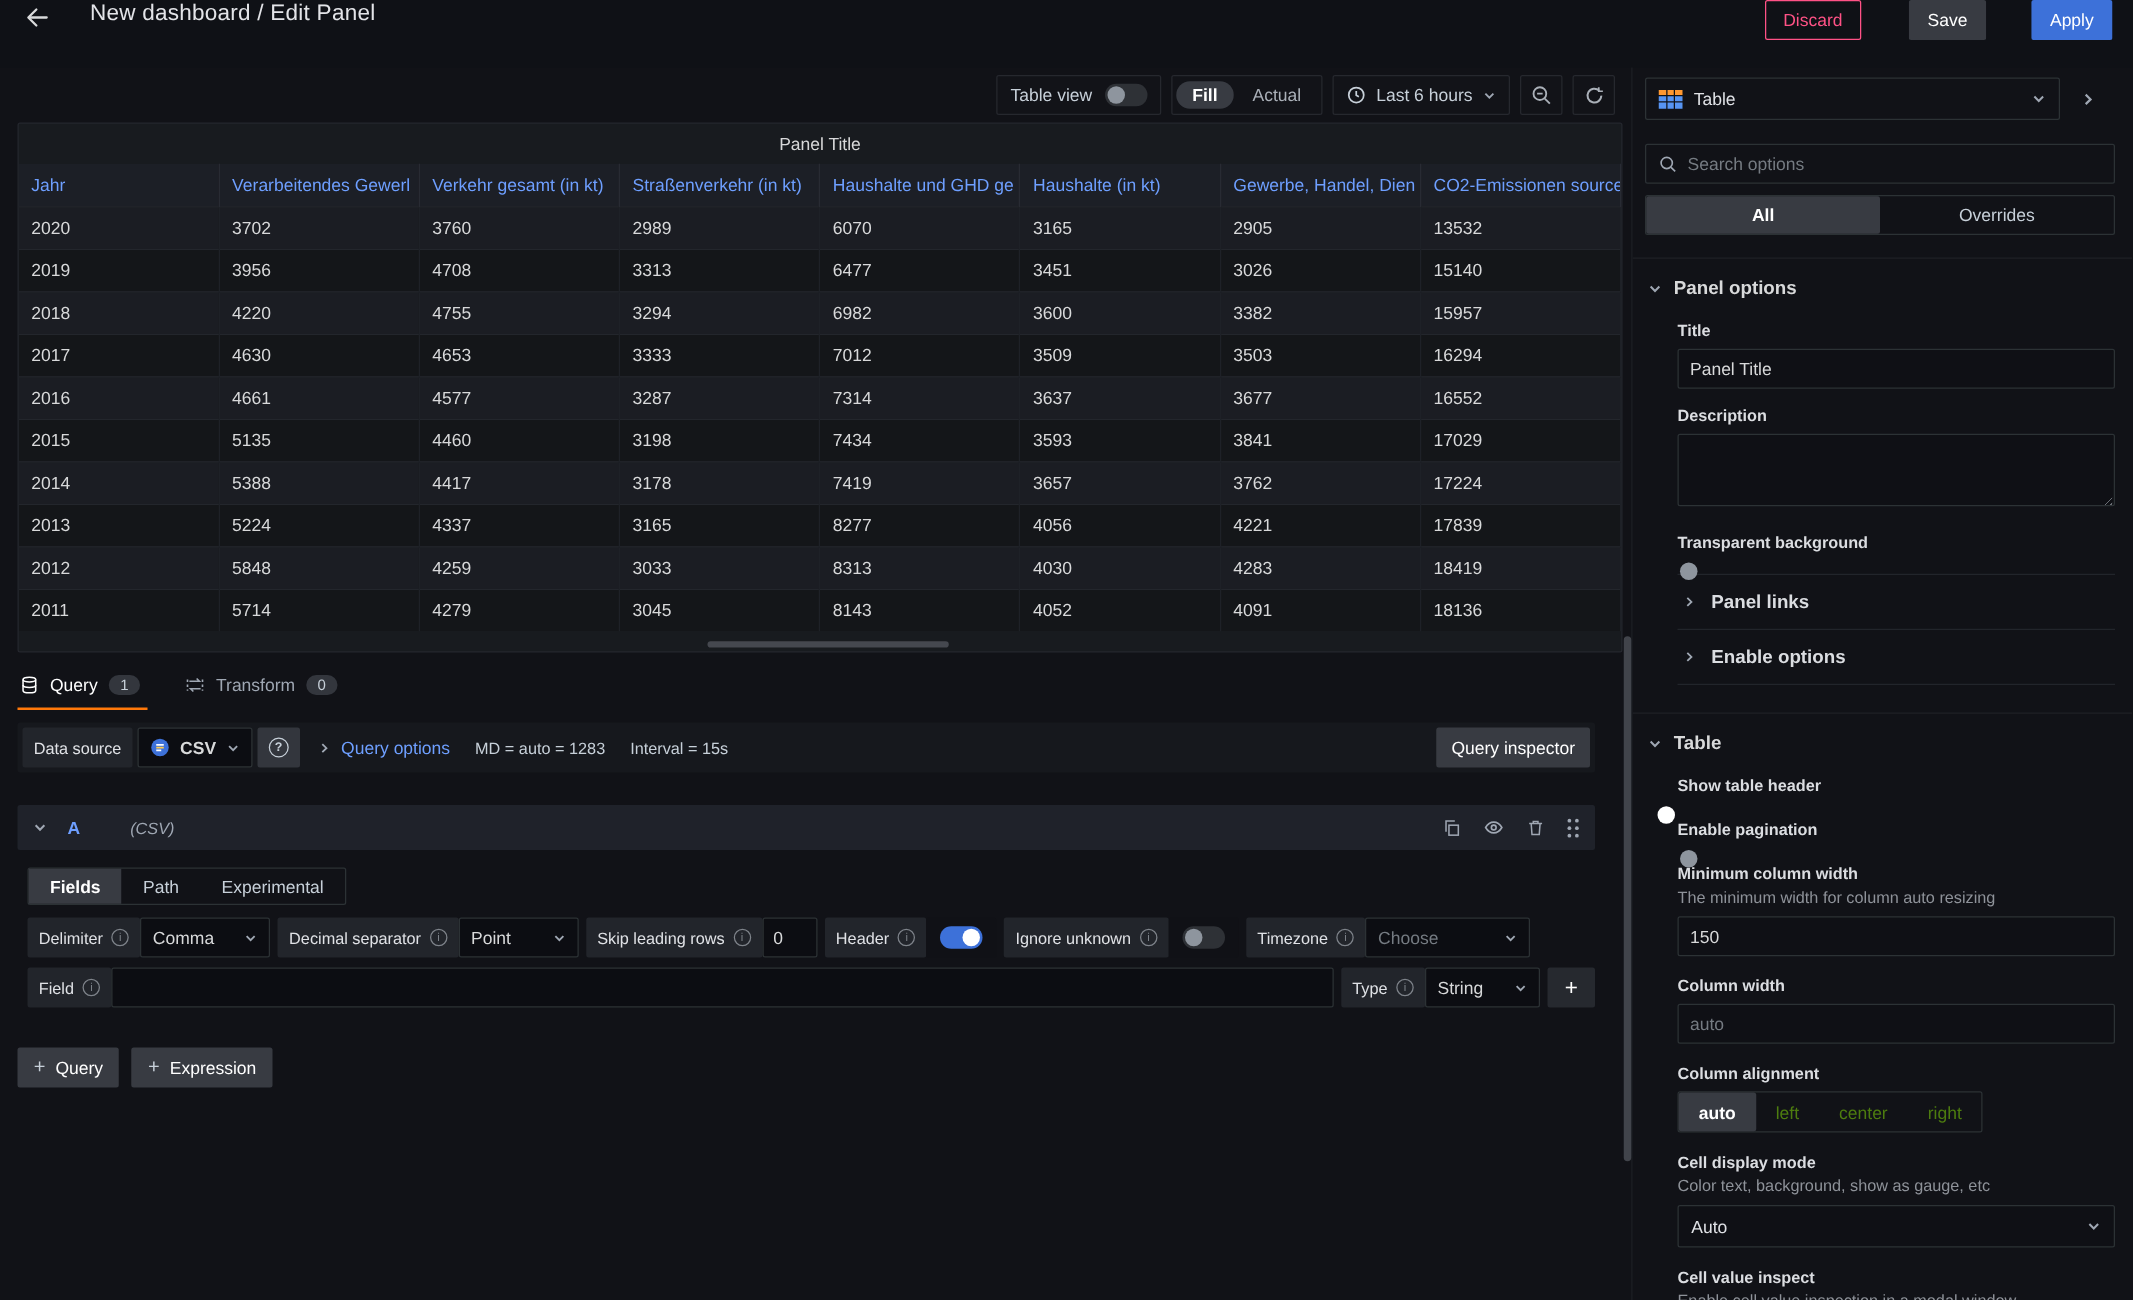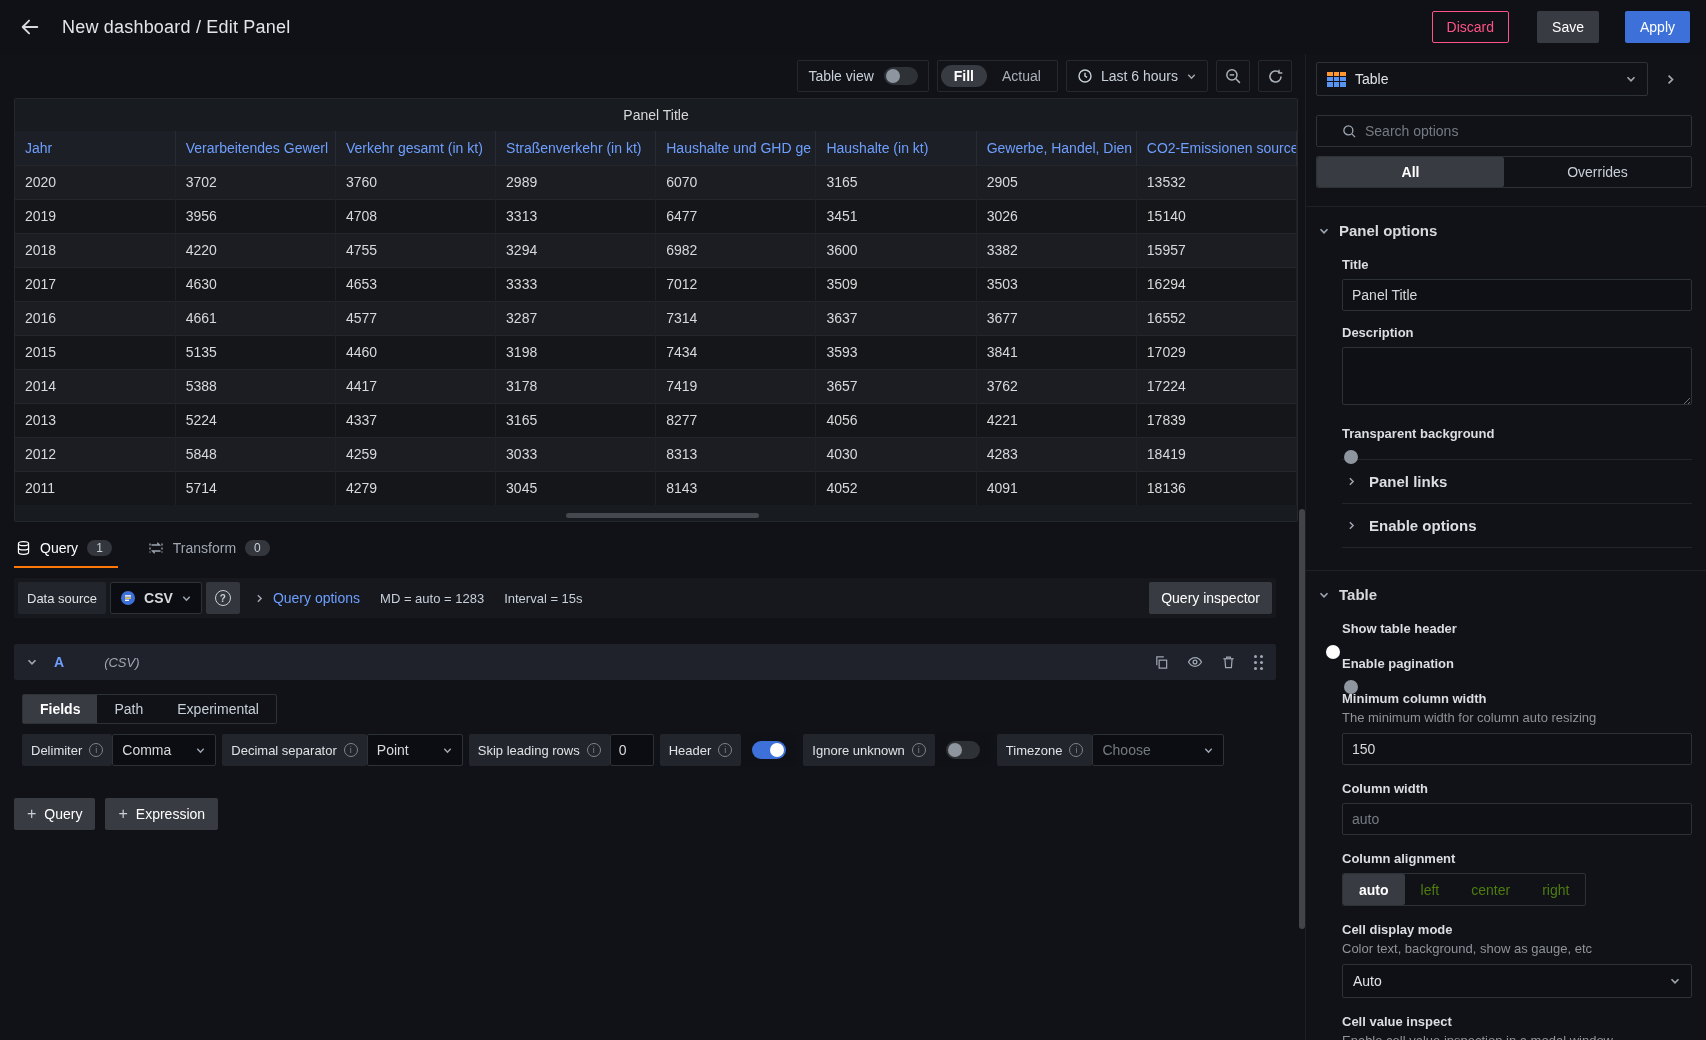--- a/index.html
+++ b/index.html
@@ -1,21 +1,21 @@
 <!DOCTYPE html>
 <html><head>
 <meta charset="utf-8">
 <style>
   * { margin:0; padding:0; box-sizing:border-box; }
   html,body { width:1706px; height:1040px; overflow:hidden; background:#111217; color:#d8d9da;
     font-family:"Liberation Sans","DejaVu Sans",sans-serif; font-size:14px; }
   svg { display:block; }
 
   
-  .topbar { height:54px; display:flex; align-items:center; padding:0 16px; gap:18px; background:#0f1116; }
+  .topbar { height:54px; display:flex; align-items:flex-start; padding:0 16px; gap:28px; background:#0f1116; }
   .back-btn { width:28px; height:28px; display:flex; align-items:center; justify-content:center; cursor:pointer; }
   .breadcrumb { font-size:18px; color:#e3e4e8; letter-spacing:.2px; }
   .topbar-spacer { flex:1; }
   .tb-btn { height:32px; border-radius:2px; padding:0 14px; font-size:14px; font-weight:500;
     display:inline-flex; align-items:center; justify-content:center; cursor:pointer; border:1px solid transparent; }
   .btn-discard { color:#ff5286; border-color:#ff5286; background:transparent; }
   .btn-save { background:#383b42; color:#fff; margin-left:10px; }
   .btn-apply { background:#3d71d9; color:#fff; margin-left:8px; }
 
   
@@ -113,21 +113,21 @@
   
   .viz-row { display:flex; align-items:center; }
   .viz-picker { flex:1; border:1px solid #2c3235; border-radius:2px; height:34px; display:flex; align-items:center; gap:9px; padding:0 10px; cursor:pointer; }
   .viz-picker .viz-name { font-weight:500; color:#e0e2e6; }
   .viz-picker .sp { flex:1; }
   .viz-collapse { width:44px; display:flex; justify-content:center; color:#9fa7b3; cursor:pointer; }
   .table-ico { width:19px; height:15px; display:grid; grid-template-rows:4px 1fr 1fr; grid-template-columns:1fr 1fr 1fr; gap:1px; }
   .table-ico i { background:#5794f2; }
   .table-ico i.hd { background:#ff9830; grid-column:span 1; }
 
-  .search-box { margin-top:19px; height:32px; border:1px solid #2c3235; border-radius:2px; display:flex; align-items:center; gap:8px; padding:0 25px; color:#757b82; }
+  .search-box { margin-top:19px; height:32px; border:1px solid #2c3235; border-radius:2px; display:flex; align-items:center; gap:8px; padding:0 10px; color:#757b82; }
   .search-box input { background:transparent; border:none; outline:none; color:#d8d9da; font-family:inherit; font-size:14px; flex:1; }
   .search-box input::placeholder { color:#757b82; }
 
   .ao-tabs { margin-top:9px; height:32px; border:1px solid #2c3235; border-radius:2px; display:flex; padding:0; }
   .ao-tab { flex:1; display:flex; align-items:center; justify-content:center; color:#c7d0d9; cursor:pointer; border-radius:2px; }
   .ao-tab.active { background:#383b42; color:#fff; font-weight:600; }
 
   .opt-section { margin:18px -14px 0 -10px; padding:0 14px 4px 10px; border-top:1px solid #1f2126; }
   .sec-head { display:flex; align-items:center; gap:9px; padding:15px 2px 4px 2px; cursor:pointer; color:#d8d9da; }
   .sec-head .sec-title { font-weight:600; font-size:15px; }
@@ -510,20 +510,47 @@
               <span class="dd-spacer"></span>
               <span class="chev">
                 <svg width="11" height="11" viewBox="0 0 12 12" fill="none" stroke="currentColor" stroke-width="1.6">
                   <path d="M2.5 4.2 6 7.8 9.5 4.2"></path>
                 </svg>
               </span>
             </div>
         </div>
       </div>
 
+      <div class="field-row">
+        <div class="fgroup" style="flex:1">
+          <span class="chip-label">
+              <span>Field</span>
+              <span class="info-icon"></span>
+            </span>
+          <input class="text-input field-input" value="" style="">
+        </div>
+        <div class="fgroup">
+          <span class="chip-label">
+              <span>Type</span>
+              <span class="info-icon"></span>
+            </span>
+          <div class="dd" style="width:92px">
+              <span class="dd-val">String</span>
+              <span class="dd-spacer"></span>
+              <span class="chev">
+                <svg width="11" height="11" viewBox="0 0 12 12" fill="none" stroke="currentColor" stroke-width="1.6">
+                  <path d="M2.5 4.2 6 7.8 9.5 4.2"></path>
+                </svg>
+              </span>
+            </div>
+        </div>
+        <span class="plus-btn">
+            <span class="plus-ico"></span>
+          </span>
+      </div>
     </div>
 
     <div class="add-row">
       <button class="btn-add" style="border:none;font-size:14px;font-family:inherit">
           <span class="plus-ico"></span>
           <span>Query</span>
         </button>
       <button class="btn-add" style="border:none;font-size:14px;font-family:inherit">
           <span class="plus-ico"></span>
           <span>Expression</span>

